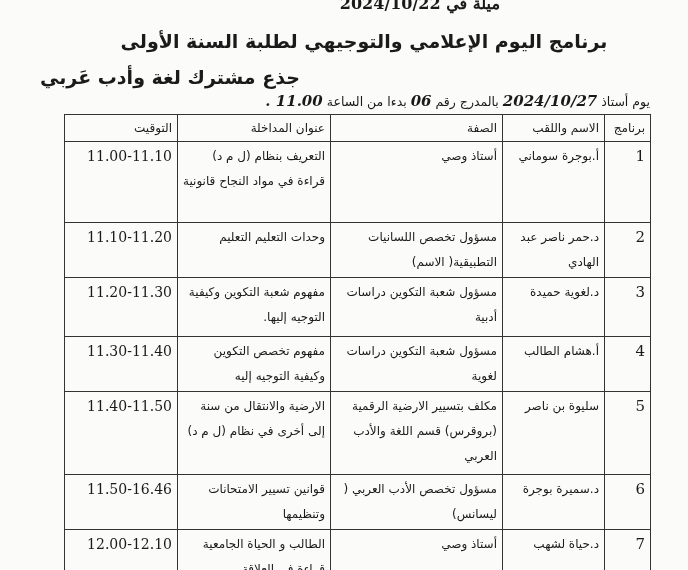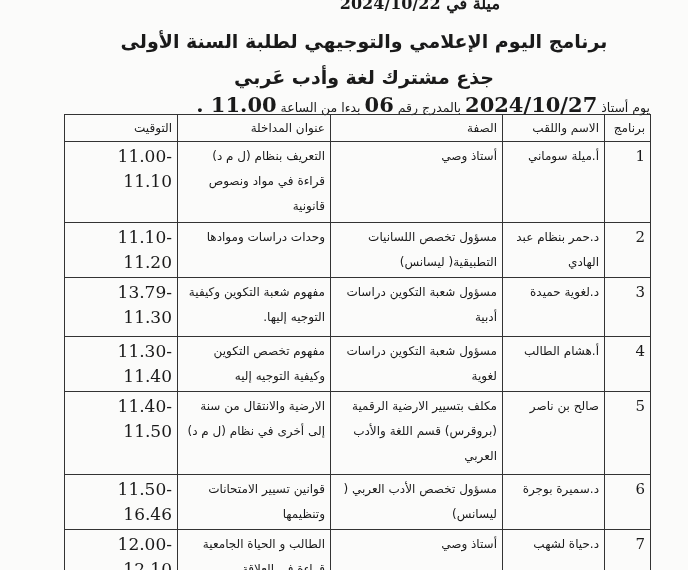--- a/index.html
+++ b/index.html
@@ -14,44 +14,44 @@
     left:60px; top:-6px; width:440px; text-align:right;
     font-family:"DejaVu Serif", serif; font-weight:bold; font-size:16px;
     direction:rtl;
   }
   .title1 {
     left:0; top:30px; width:688px; text-align:center;
     font-size:19px; font-weight:bold; direction:rtl;
     padding-left:40px; box-sizing:border-box;
   }
   .title2 {
-    left:0; top:66px; width:688px; text-align:center;
+    left:0; top:66px; width:688px; text-align:left;
     font-size:19px; font-weight:bold; direction:rtl;
     padding-left:40px; box-sizing:border-box;
   }
   .dateline {
     left:190px; top:92px; width:460px; text-align:right;
     font-size:12.5px; direction:rtl;
   }
-  .dateline b { font-family:"DejaVu Serif", serif; font-size:21px; }
+  .dateline b { font-family:"DejaVu Serif", serif; font-size:15px;font-style:italic; }
   table.sched {
     position:absolute; left:64px; top:114px; width:586px;
     border-collapse:collapse; direction:rtl; table-layout:fixed;
     font-size:12px;
   }
   table.sched th, table.sched td {
     border:1.5px solid #333; vertical-align:top; text-align:right;
     padding:2px 5px; line-height:25px; font-weight:normal;
   }
   table.sched th { line-height:22px; }
   td.num {
     font-family:"DejaVu Serif", serif; font-size:15px; text-align:center; padding-right:10px;
   }
   td.time {
-    font-family:"DejaVu Serif", serif; font-weight:bold; font-size:17px;
+    font-family:"DejaVu Serif", serif; font-weight:bold; font-size:14px;
     text-align:center; direction:ltr;margin-top:37px;
   }
   td.topic { font-weight:bold; text-align:justify; }
   col.c-num { width:46px; }
   col.c-name { width:102px; }
   col.c-role { width:172px; }
   col.c-topic { width:153px; }
   col.c-time { width:113px; }
 </style>
 </head>
@@ -82,49 +82,49 @@
       <th>برنامج</th>
       <th>الاسم واللقب</th>
       <th>الصفة</th>
       <th>عنوان المداخلة</th>
       <th>التوقيت</th>
     </tr>
   </thead>
   <tbody>
     <tr style="height:81px">
       <td class="num">1</td>
-      <td>أ.ميلة سوماني</td>
+      <td>أ.بوجرة سوماني</td>
       <td>أستاذ وصي</td>
-      <td class="topic">التعريف بنظام (ل م د) قراءة في مواد ونصوص قانونية</td>
+      <td class="topic">التعريف بنظام (ل م د) قراءة في مواد النجاح قانونية</td>
       <td class="time">11.00-11.10</td>
     </tr>
     <tr style="height:51px">
       <td class="num">2</td>
-      <td>د.حمر بنظام عبد الهادي</td>
-      <td>مسؤول تخصص اللسانيات التطبيقية( ليسانس)</td>
-      <td class="topic">وحدات دراسات وموادها</td>
+      <td>د.حمر ناصر عبد الهادي</td>
+      <td>مسؤول تخصص اللسانيات التطبيقية( الاسم)</td>
+      <td class="topic">وحدات التعليم التعليم</td>
       <td class="time">11.10-11.20</td>
     </tr>
     <tr style="height:59px">
       <td class="num">3</td>
       <td>د.لغوية حميدة</td>
       <td>مسؤول شعبة التكوين دراسات أدبية</td>
       <td class="topic">مفهوم شعبة التكوين وكيفية التوجيه إليها.</td>
-      <td class="time">13.79-11.30</td>
+      <td class="time">11.20-11.30</td>
     </tr>
     <tr style="height:52px">
       <td class="num">4</td>
       <td>أ.هشام الطالب</td>
       <td>مسؤول شعبة التكوين دراسات لغوية</td>
       <td class="topic">مفهوم تخصص التكوين وكيفية التوجيه إليه</td>
       <td class="time">11.30-11.40</td>
     </tr>
     <tr style="height:83px">
       <td class="num">5</td>
-      <td>صالح بن ناصر</td>
+      <td>سليوة بن ناصر</td>
       <td>مكلف بتسيير الارضية الرقمية (بروقرس) قسم اللغة والأدب العربي</td>
       <td class="topic">الارضية والانتقال من سنة إلى أخرى في نظام (ل م د)</td>
       <td class="time">11.40-11.50</td>
     </tr>
     <tr style="height:52px">
       <td class="num">6</td>
       <td>د.سميرة بوجرة</td>
       <td>مسؤول تخصص الأدب العربي ( ليسانس)</td>
       <td class="topic">قوانين تسيير الامتحانات وتنظيمها</td>
       <td class="time">11.50-16.46</td>

